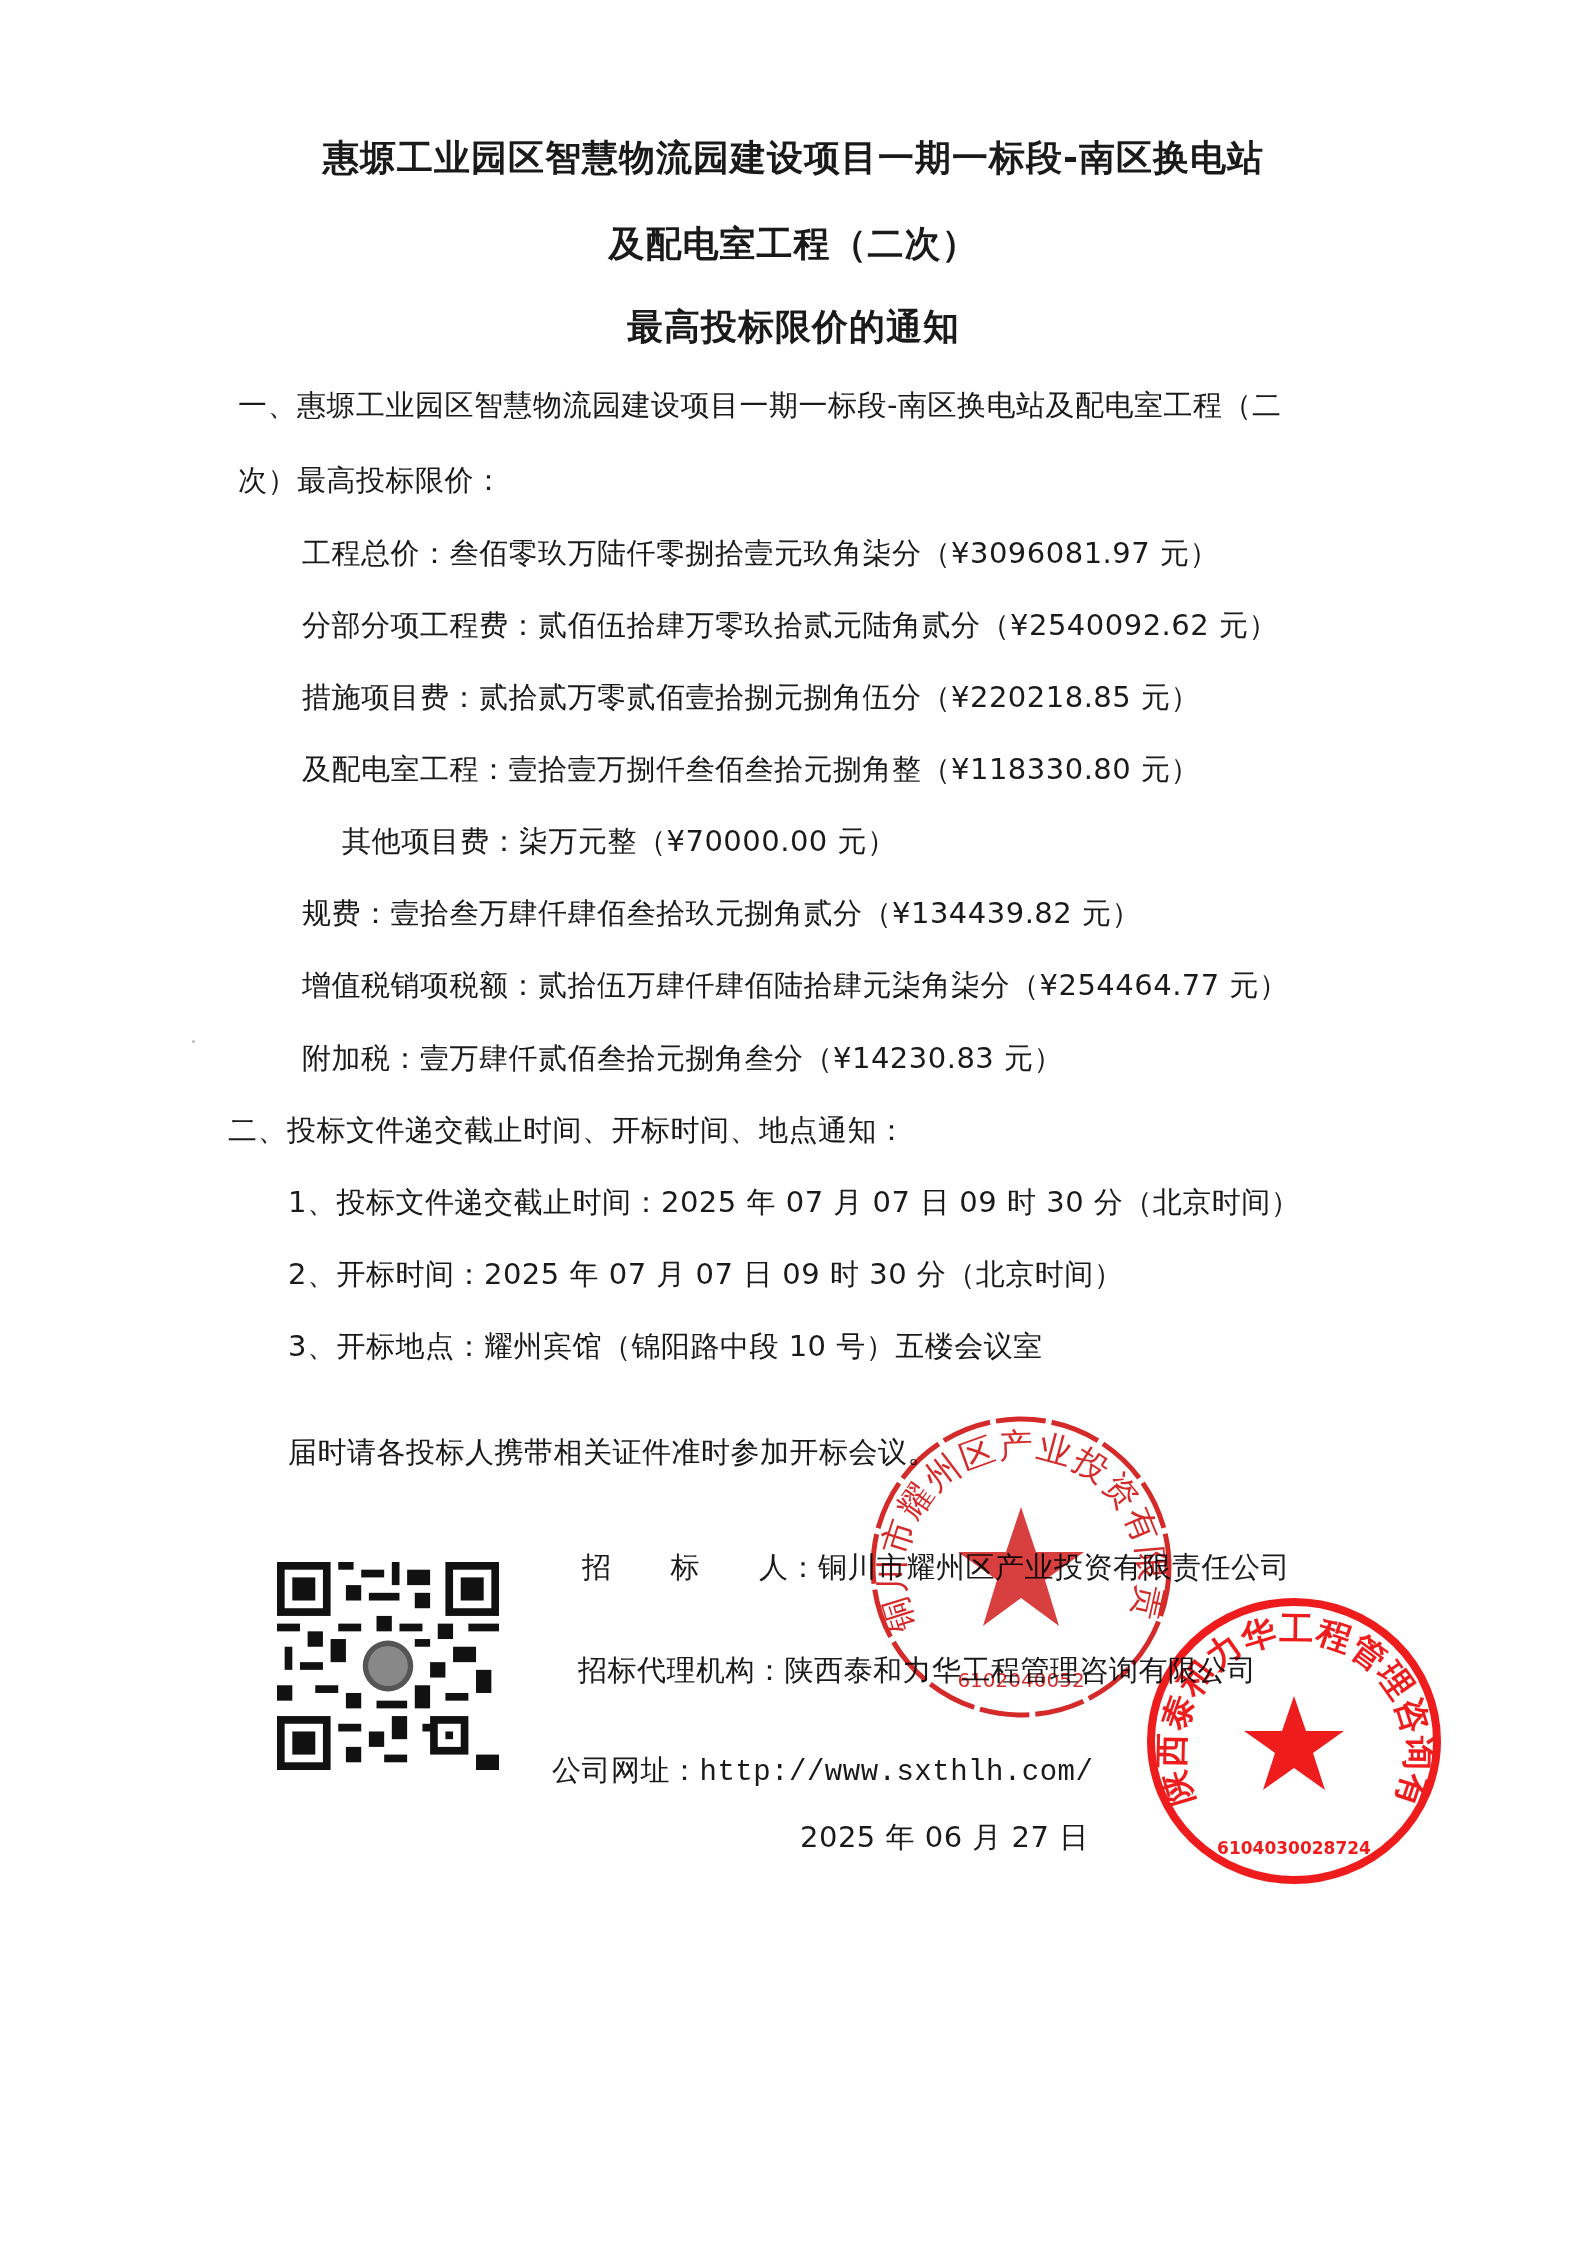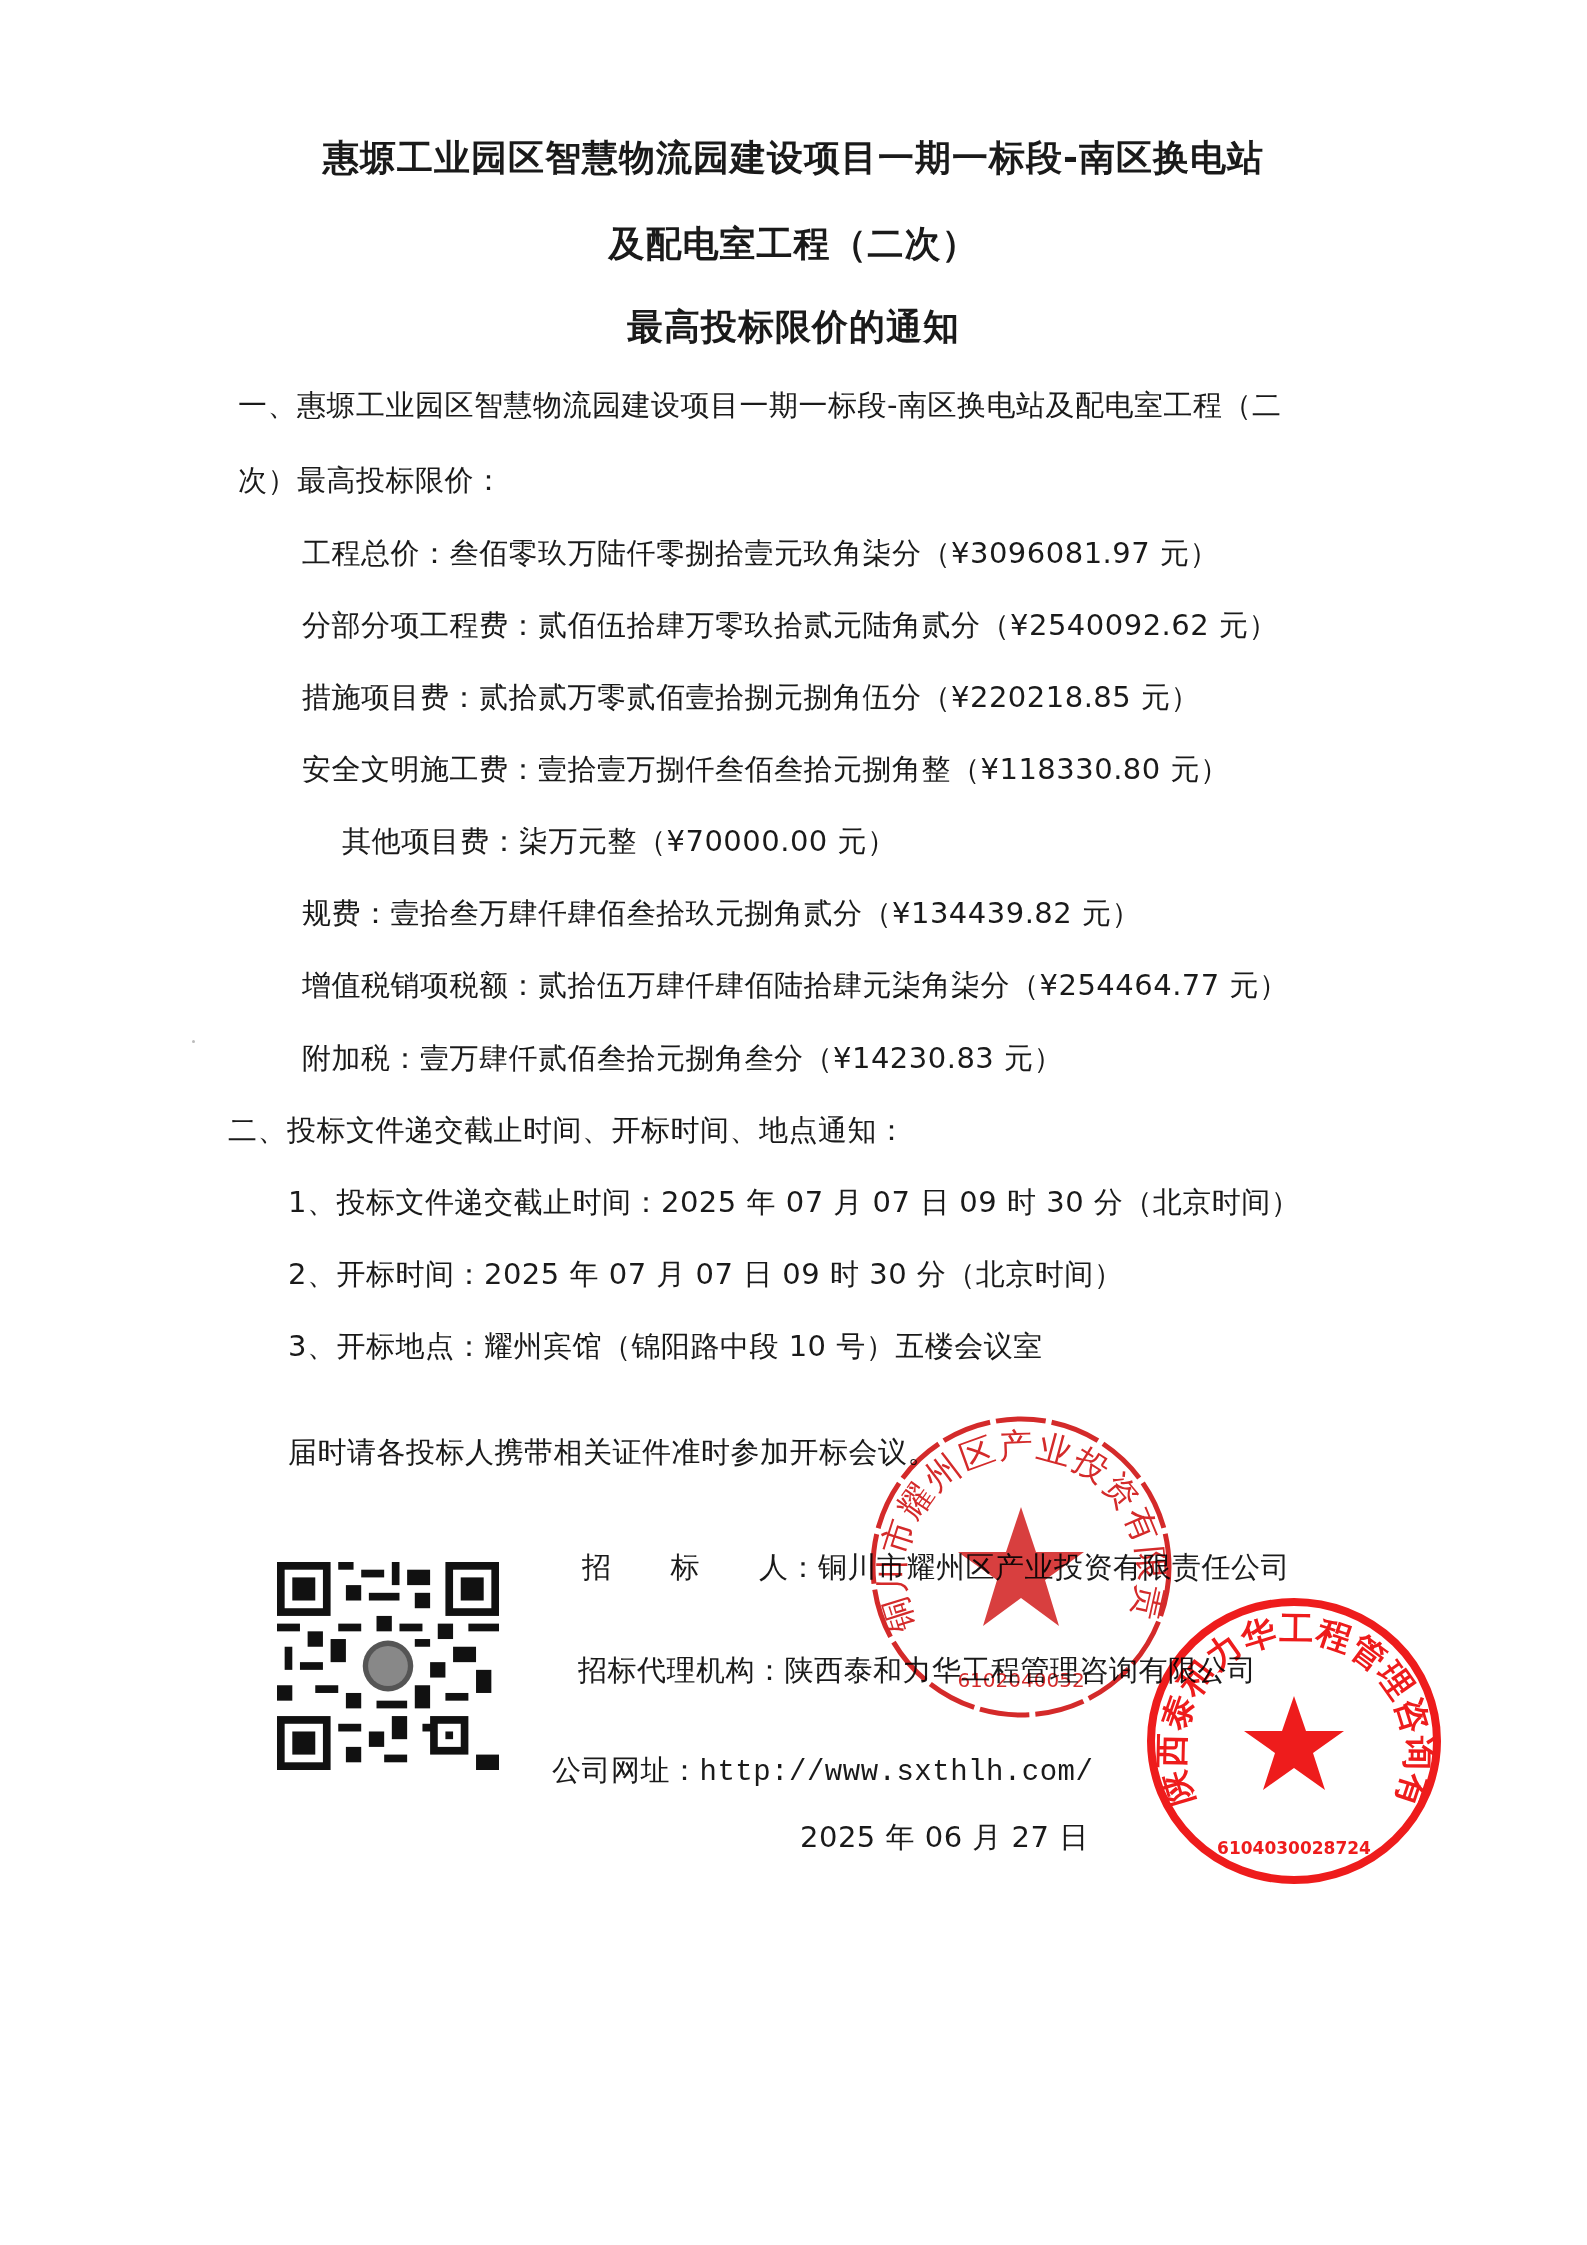--- a/index.html
+++ b/index.html
@@ -37,21 +37,21 @@
 <div class="line" style="left:302px; top:533px;">
   <span>工程总价：</span><span>叁佰零玖万陆仟零捌拾壹元玖角柒分</span><span>（¥3096081.97 元）</span>
 </div>
 <div class="line" style="left:302px; top:605px;">
   <span>分部分项工程费：</span><span>贰佰伍拾肆万零玖拾贰元陆角贰分</span><span>（¥2540092.62 元）</span>
 </div>
 <div class="line" style="left:302px; top:677px;">
   <span>措施项目费：</span><span>贰拾贰万零贰佰壹拾捌元捌角伍分</span><span>（¥220218.85 元）</span>
 </div>
 <div class="line" style="left:302px; top:749px;">
-  <span>安全文明施工费：</span><span>壹拾壹万捌仟叁佰叁拾元捌角整</span><span>（¥118330.80 元）</span>
+  <span>及配电室工程：</span><span>壹拾壹万捌仟叁佰叁拾元捌角整</span><span>（¥118330.80 元）</span>
 </div>
 <div class="line" style="left:302px; top:821px;margin-left:40px;">
   <span>其他项目费：</span><span>柒万元整</span><span>（¥70000.00 元）</span>
 </div>
 <div class="line" style="left:302px; top:893px;">
   <span>规费：</span><span>壹拾叁万肆仟肆佰叁拾玖元捌角贰分</span><span>（¥134439.82 元）</span>
 </div>
 <div class="line" style="left:302px; top:965px;">
   <span>增值税销项税额：</span><span>贰拾伍万肆仟肆佰陆拾肆元柒角柒分</span><span>（¥254464.77 元）</span>
 </div>

